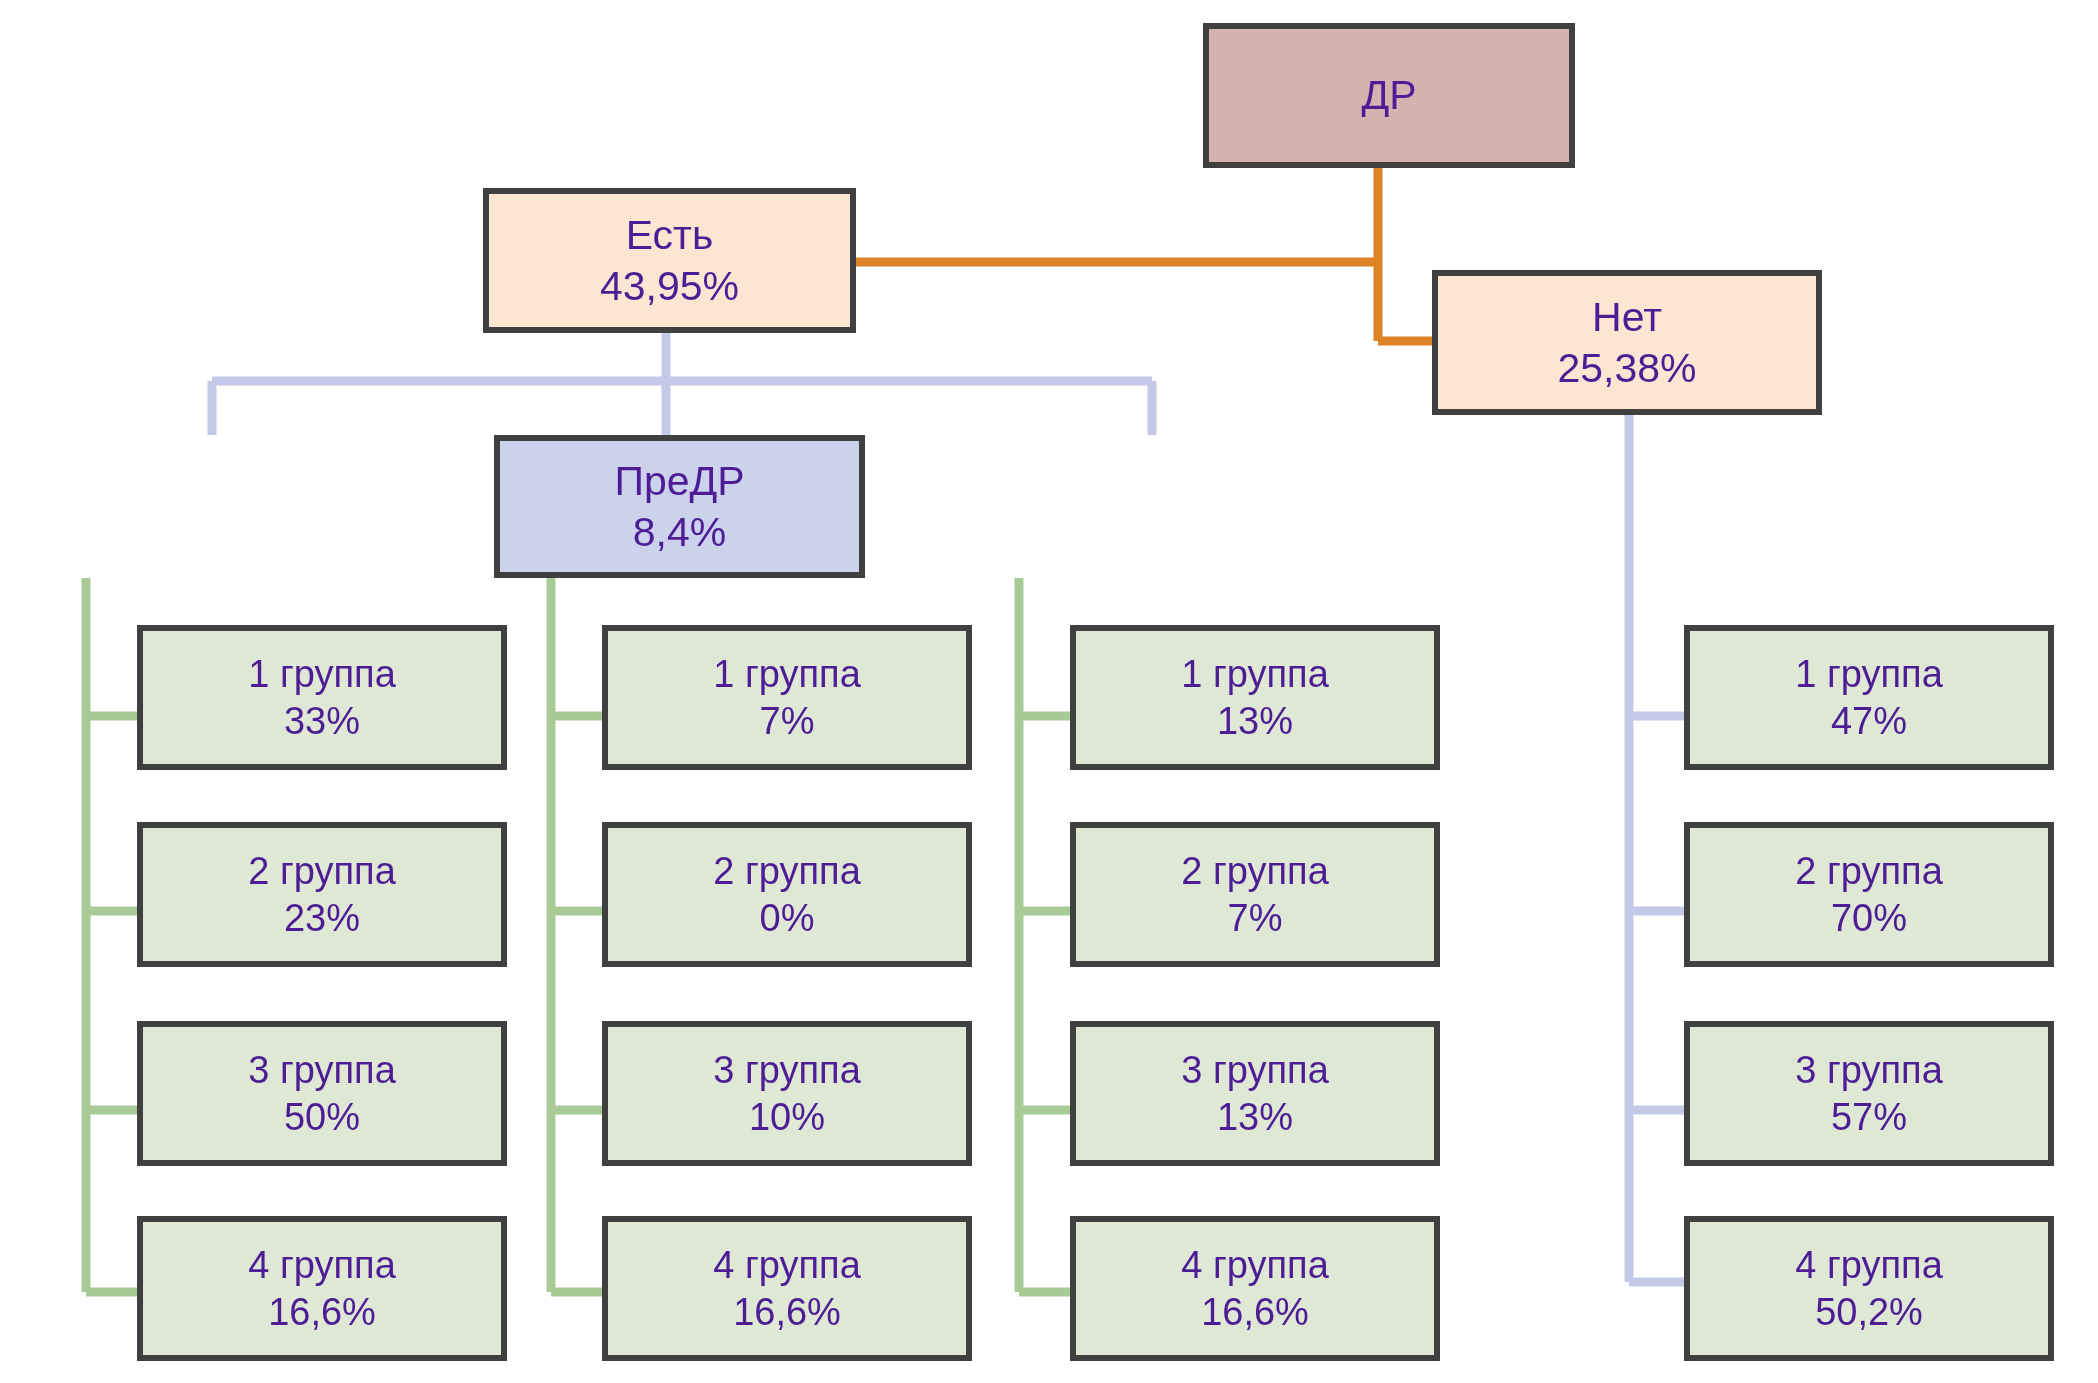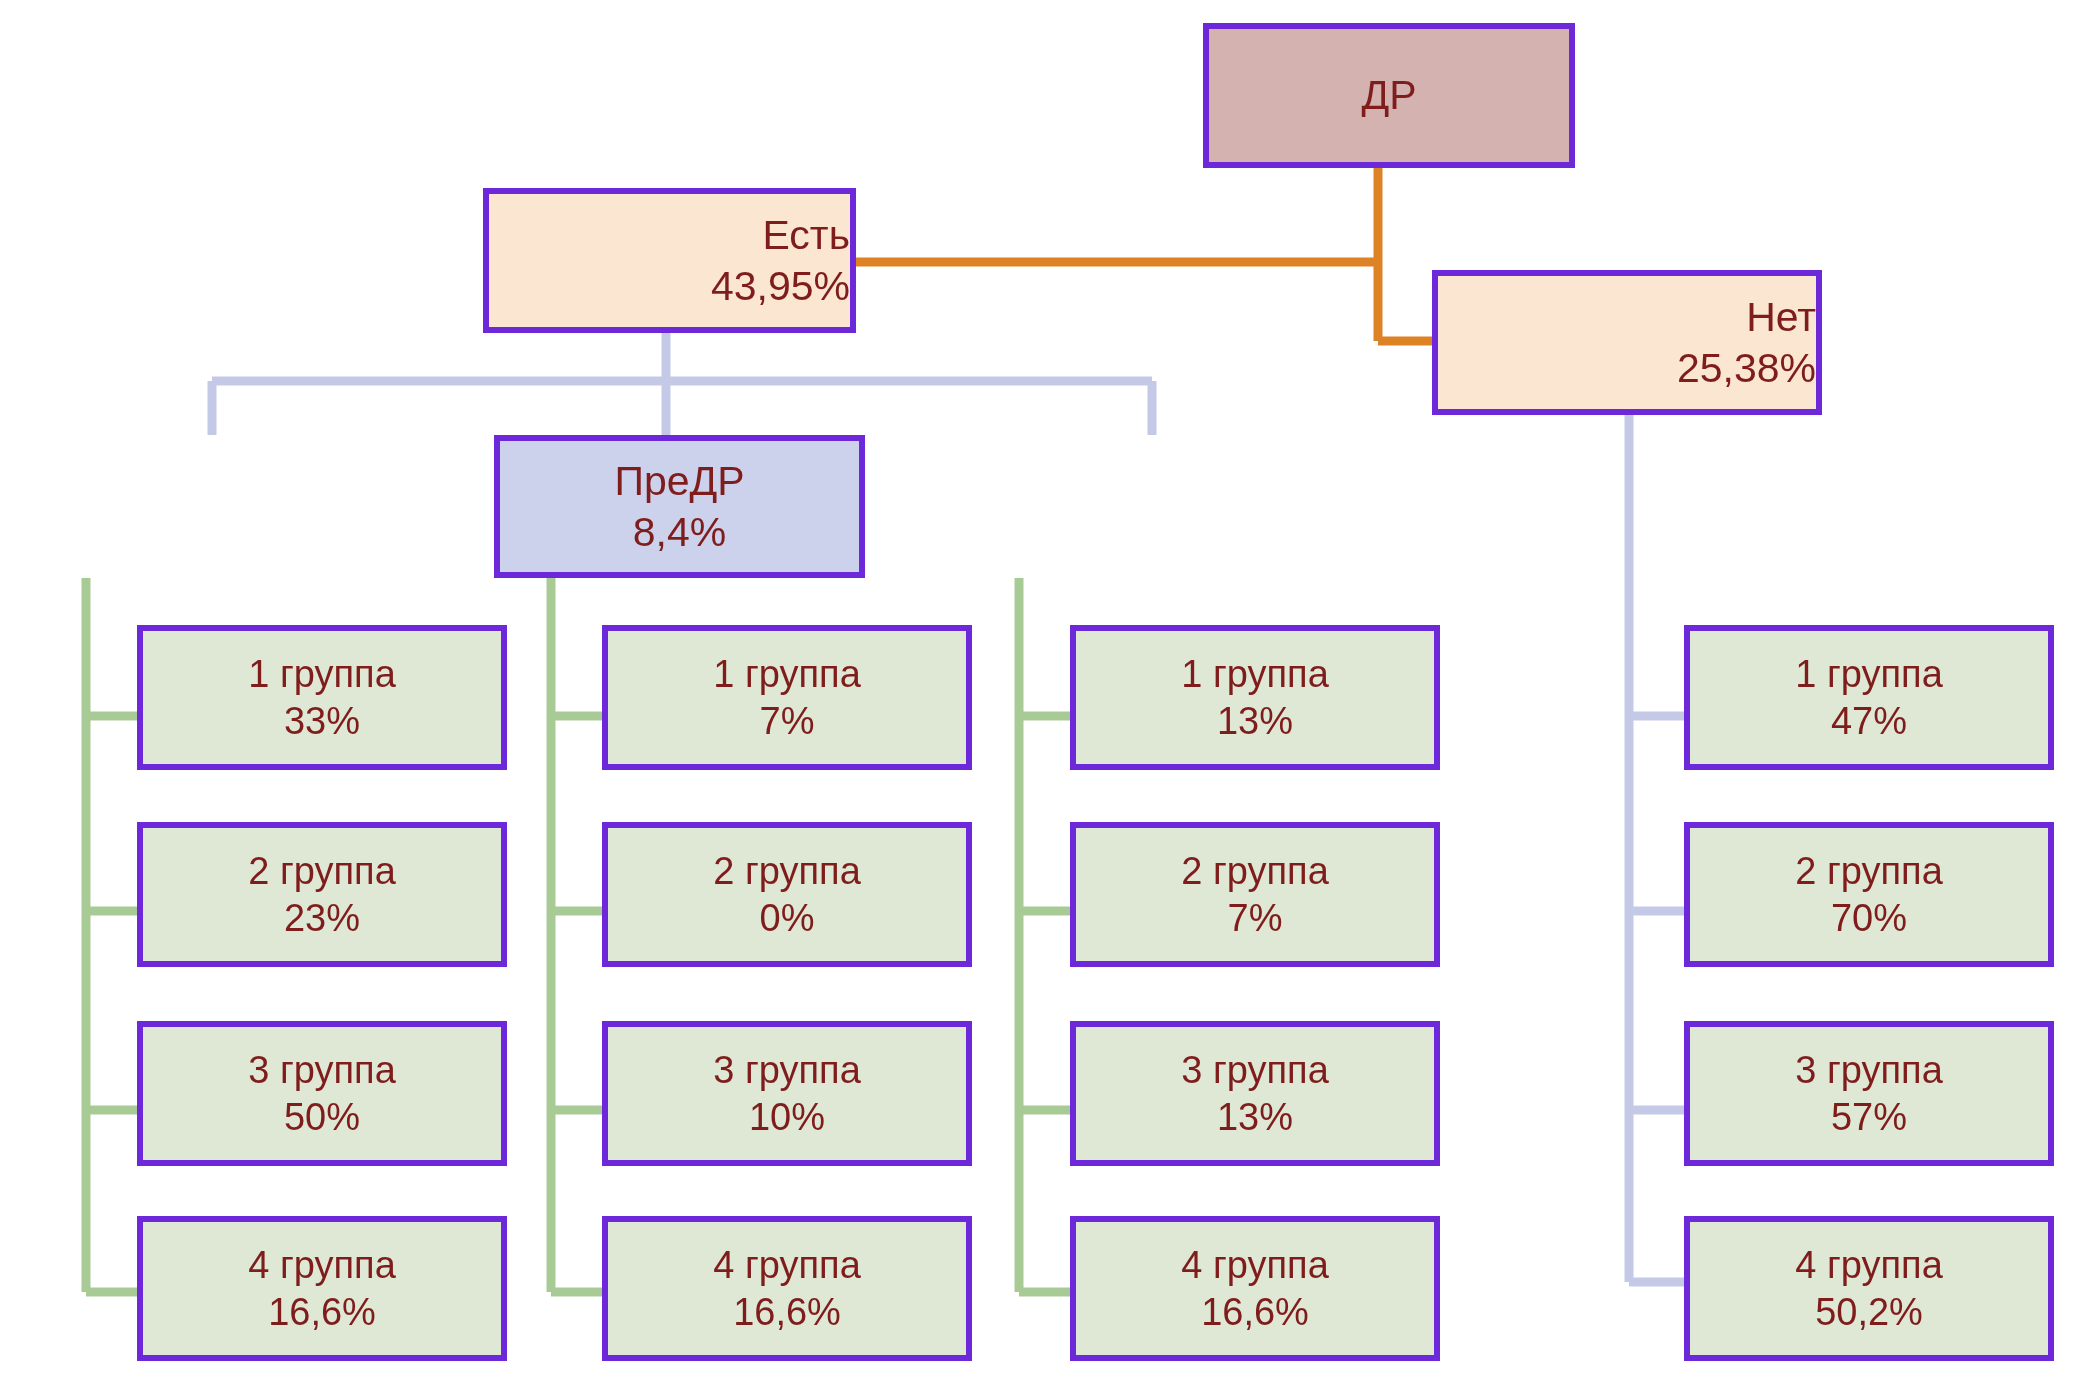--- a/index.html
+++ b/index.html
@@ -23,43 +23,42 @@
     position: absolute;
     left: 0;
     top: 0;
     width: 2098px;
     height: 1383px;
     pointer-events: none;
   }
   .node {
     position: absolute;
     box-sizing: border-box;
-    border: 6px solid #6d28d9;
+    border: 6px solid #404040;
     display: flex;
     flex-direction: column;
     align-items: center;
     justify-content: center;
-    color: #7f1d1d;
+    color: #4c1d95;
     line-height: 1.22;
     text-align: center;
     z-index: 3;
   }
   .node .ttl { display: block; }
   .node .val { display: block; }
 
   
   .n-root {
     background: #d3b2b0;
     font-size: 41px;
   }
   
   .n-branch {
     background: #fae6d1;
     font-size: 41px;
-    align-items: flex-end;
   }
   
   .n-stage {
     background: #ccd1ec;
     font-size: 41px;
   }
   
   .n-leaf {
     background: #dfe8d5;
     font-size: 38px;

